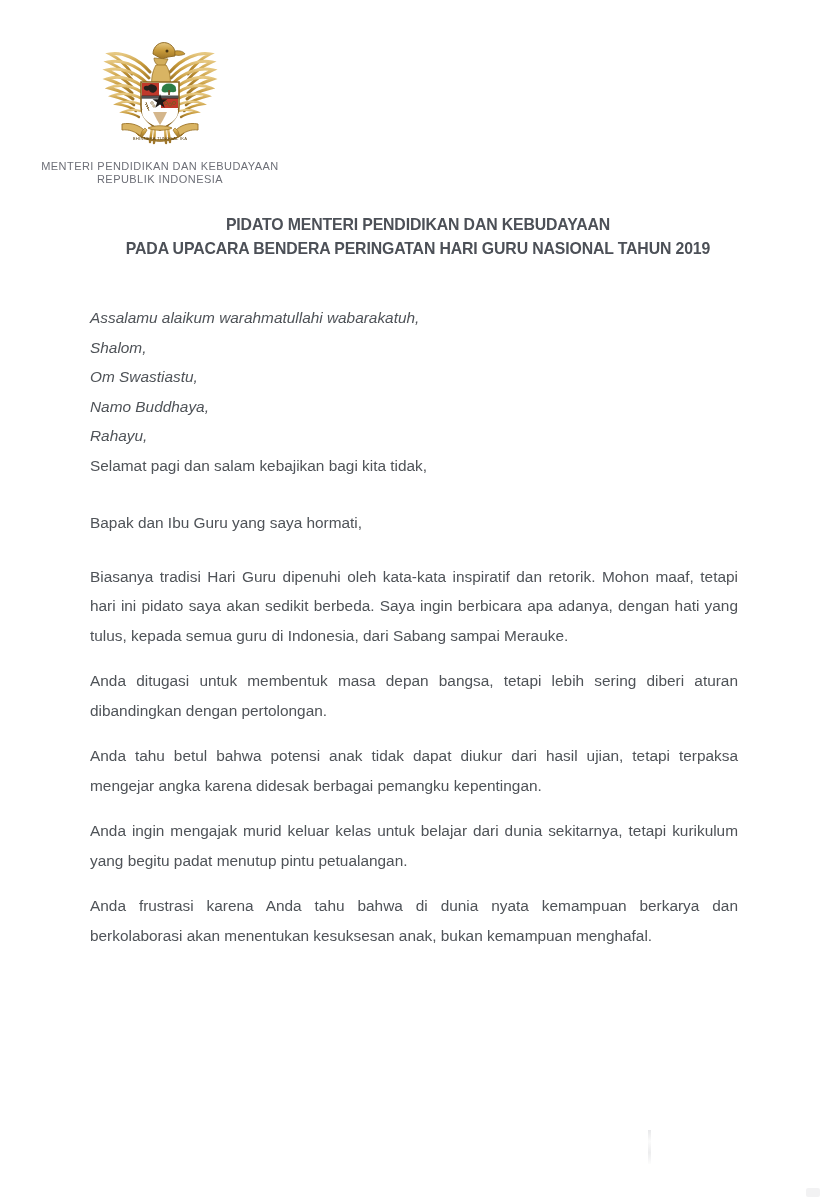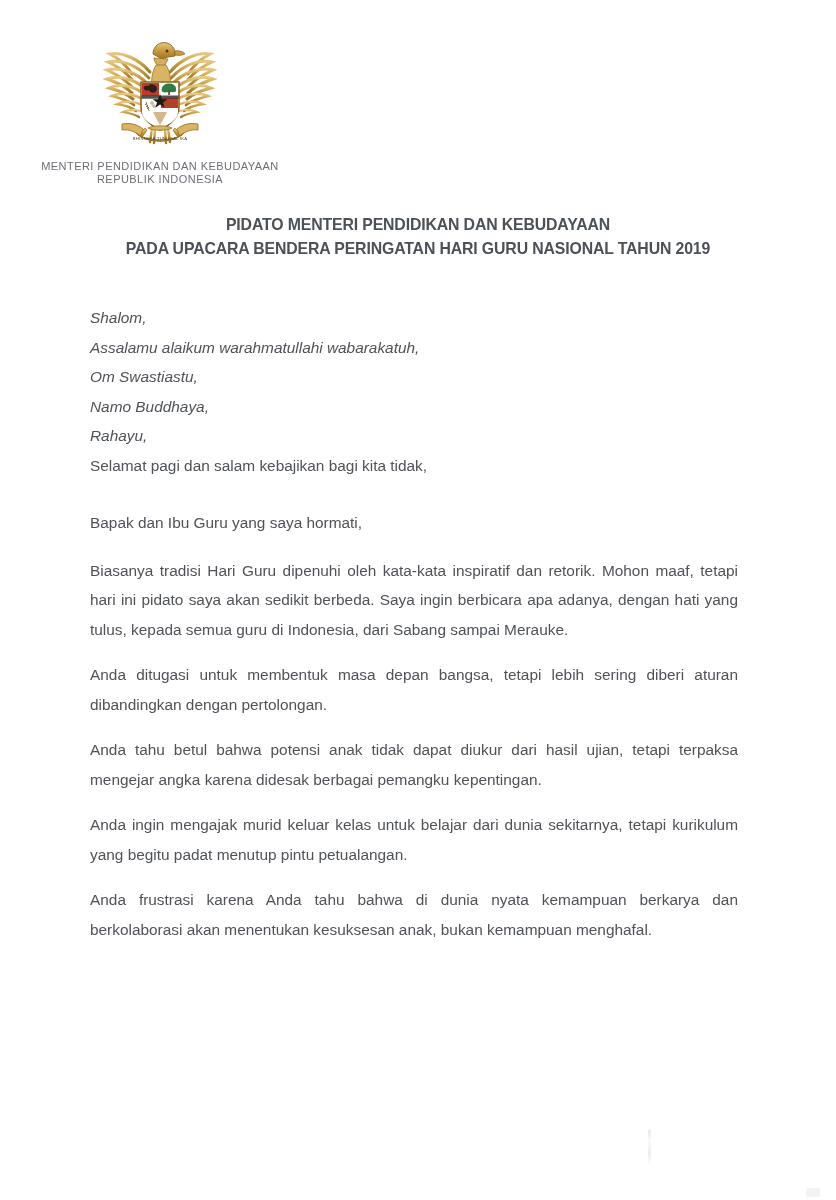--- a/index.html
+++ b/index.html
@@ -90,21 +90,21 @@
   .para {
     font-size: 15.4px;
     color: #4f5358;
     line-height: 29.5px;
     text-align: justify;
     text-justify: inter-word;
     margin: 0 0 16px 0;
   }
   .para.lead {
     text-align: left;
-    margin-bottom: 18px;
+    margin-bottom: 24px;
   }
   .para:last-child { margin-bottom: 12px; }
 
   
   .scan-mark {
     position: absolute;
     left: 648px;
     top: 1130px;
     width: 3px;
     height: 34px;
@@ -236,22 +236,22 @@
     <div class="letterhead-line">MENTERI PENDIDIKAN DAN KEBUDAYAAN</div>
     <div class="letterhead-line">REPUBLIK INDONESIA</div>
   </div>
 
   <div class="title-block">
     <div class="title-line">PIDATO MENTERI PENDIDIKAN DAN KEBUDAYAAN</div>
     <div class="title-line">PADA UPACARA BENDERA PERINGATAN HARI GURU NASIONAL TAHUN 2019</div>
   </div>
 
   <div class="greeting">
+    <div class="greeting-line italic">Assalamu alaikum warahmatullahi wabarakatuh,</div>
     <div class="greeting-line italic">Shalom,</div>
-    <div class="greeting-line italic">Assalamu alaikum warahmatullahi wabarakatuh,</div>
     <div class="greeting-line italic">Om Swastiastu,</div>
     <div class="greeting-line italic">Namo Buddhaya,</div>
     <div class="greeting-line italic">Rahayu,</div>
     <div class="greeting-line">Selamat pagi dan salam kebajikan bagi kita tidak,</div>
   </div>
 
   <div class="body-block">
     <p class="para lead">Bapak dan Ibu Guru yang saya hormati,</p>
     <p class="para">Biasanya tradisi Hari Guru dipenuhi oleh kata-kata inspiratif dan retorik. Mohon maaf, tetapi hari ini pidato saya akan sedikit berbeda. Saya ingin berbicara apa adanya, dengan hati yang tulus, kepada semua guru di Indonesia, dari Sabang sampai Merauke.</p>
     <p class="para">Anda ditugasi untuk membentuk masa depan bangsa, tetapi lebih sering diberi aturan dibandingkan dengan pertolongan.</p>

